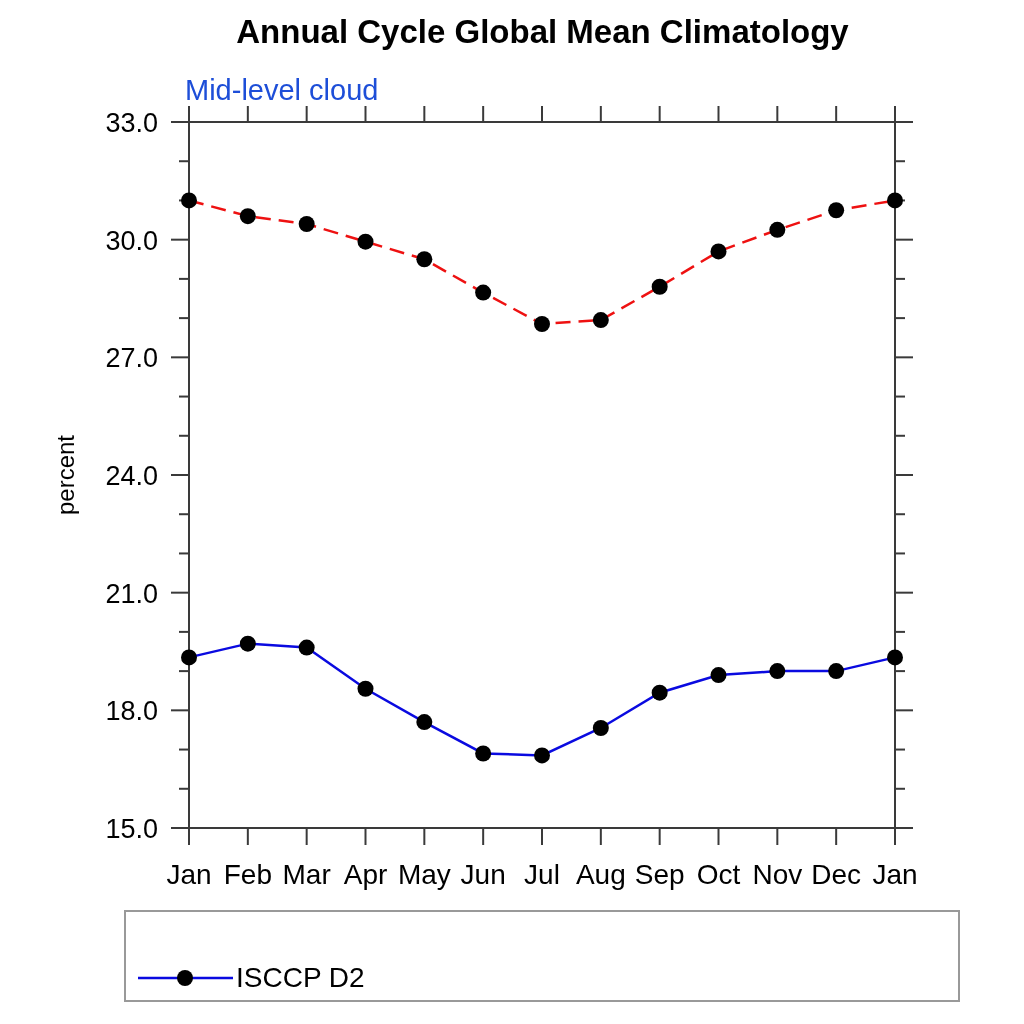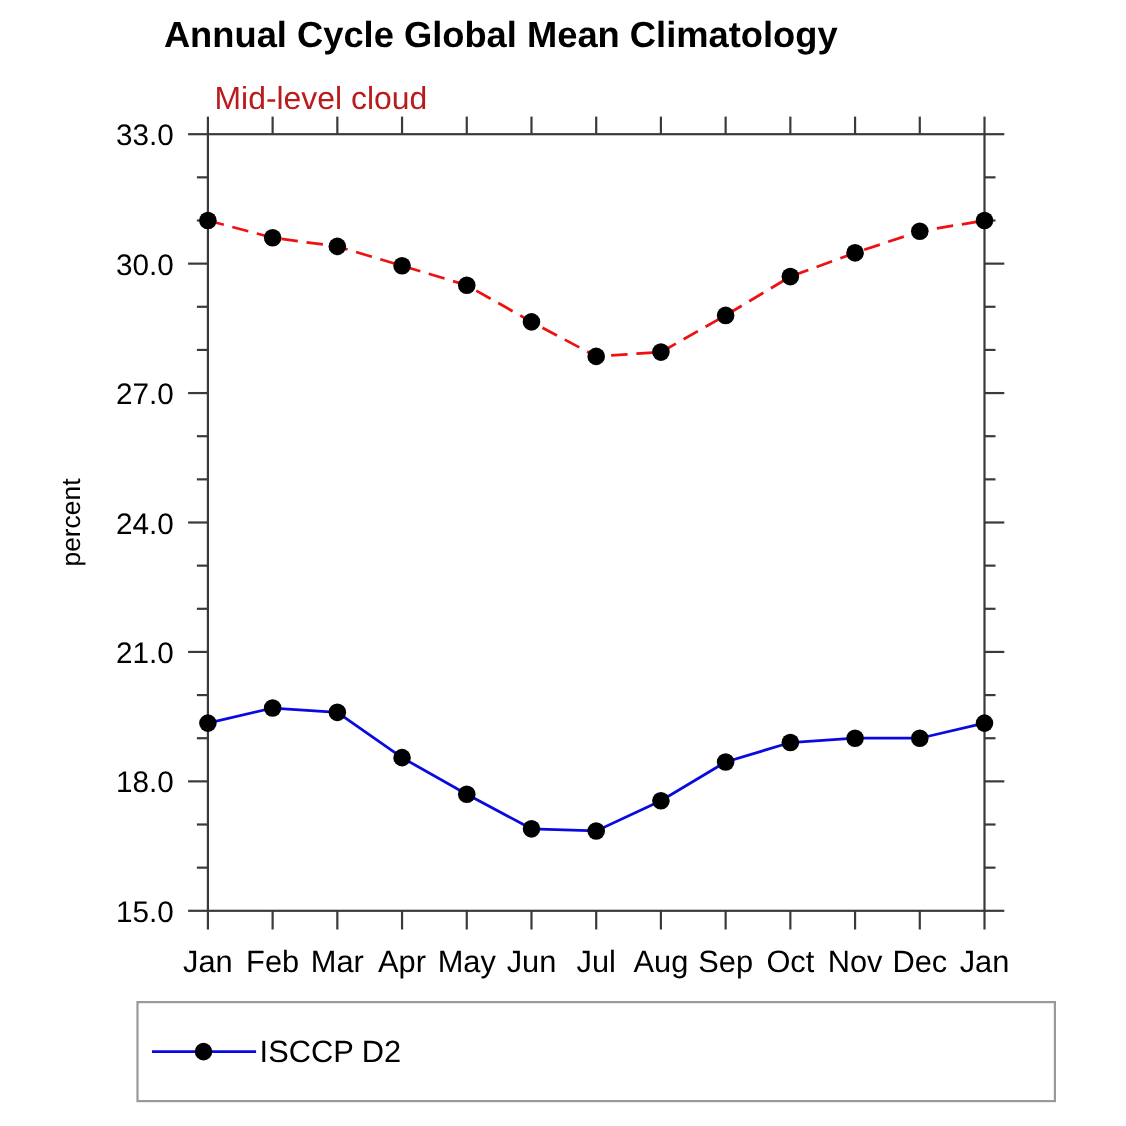--- a/index.html
+++ b/index.html
@@ -1,38 +1,38 @@
 <!DOCTYPE html>
 <html><head>
 <meta charset="utf-8">
 <style>
   html,body { margin:0; padding:0; background:#ffffff; }
   body { width:1024px; height:1024px; font-family:"Liberation Sans", sans-serif; }
   .canvas { position:relative; width:1024px; height:1024px; background:#ffffff; overflow:hidden; }
   .title {
     position:absolute; left:149px; top:13px; width:787px;
-    font-size:33px; font-weight:bold; color:#000;
+    text-align:center; font-size:33px; font-weight:bold; color:#000;
     white-space:nowrap;
   }
   .subtitle {
-    position:absolute; left:195px; top:74px;
-    font-size:29px; color:#b91c1c; white-space:nowrap;
+    position:absolute; left:185px; top:74px;
+    font-size:29px; color:#1d4ed8; white-space:nowrap;
   }
   .ylabel {
     position:absolute; left:66px; top:475px;
     transform:translate(-50%,-50%) rotate(-90deg);
     font-size:24px; color:#000; white-space:nowrap;
   }
   #plot-svg { position:absolute; left:0; top:0; }
   #plot-svg text { font-family:"Liberation Sans", sans-serif; fill:#000; }
   .legend {
     position:absolute; left:124px; top:910px; width:836px; height:92px;
     border:2px solid #999; box-sizing:border-box;
     padding:1px 0 1px 12px;
-    display:flex; flex-direction:column; justify-content:center;
+    display:flex; flex-direction:column; justify-content:flex-end;
     background:#fff;
   }
   .legend-row { display:flex; align-items:center; height:42px; }
   .legend-swatch { flex:0 0 auto; }
   .legend-label { font-size:28px; color:#000; margin-left:3px; white-space:nowrap; }
 </style>
 </head>
 <body>
 
 <div class="canvas">

